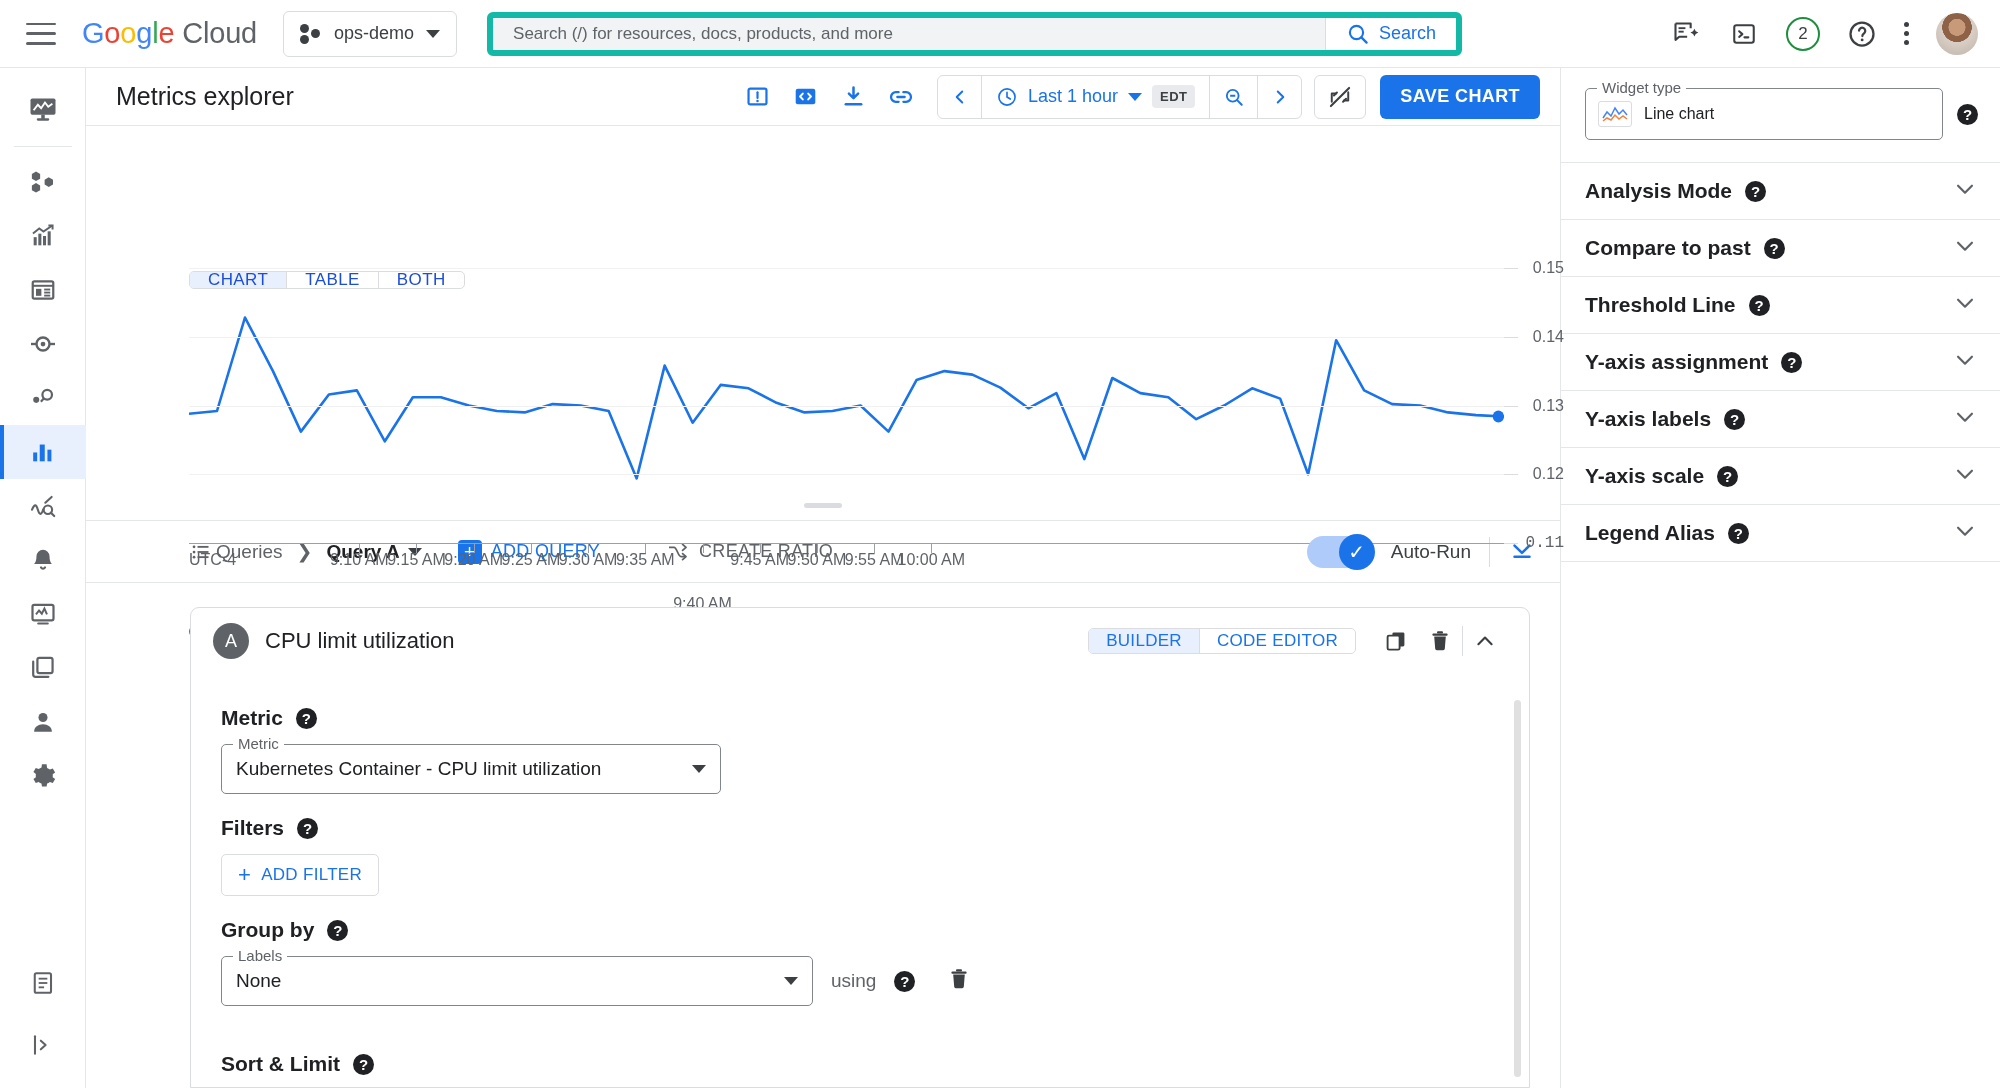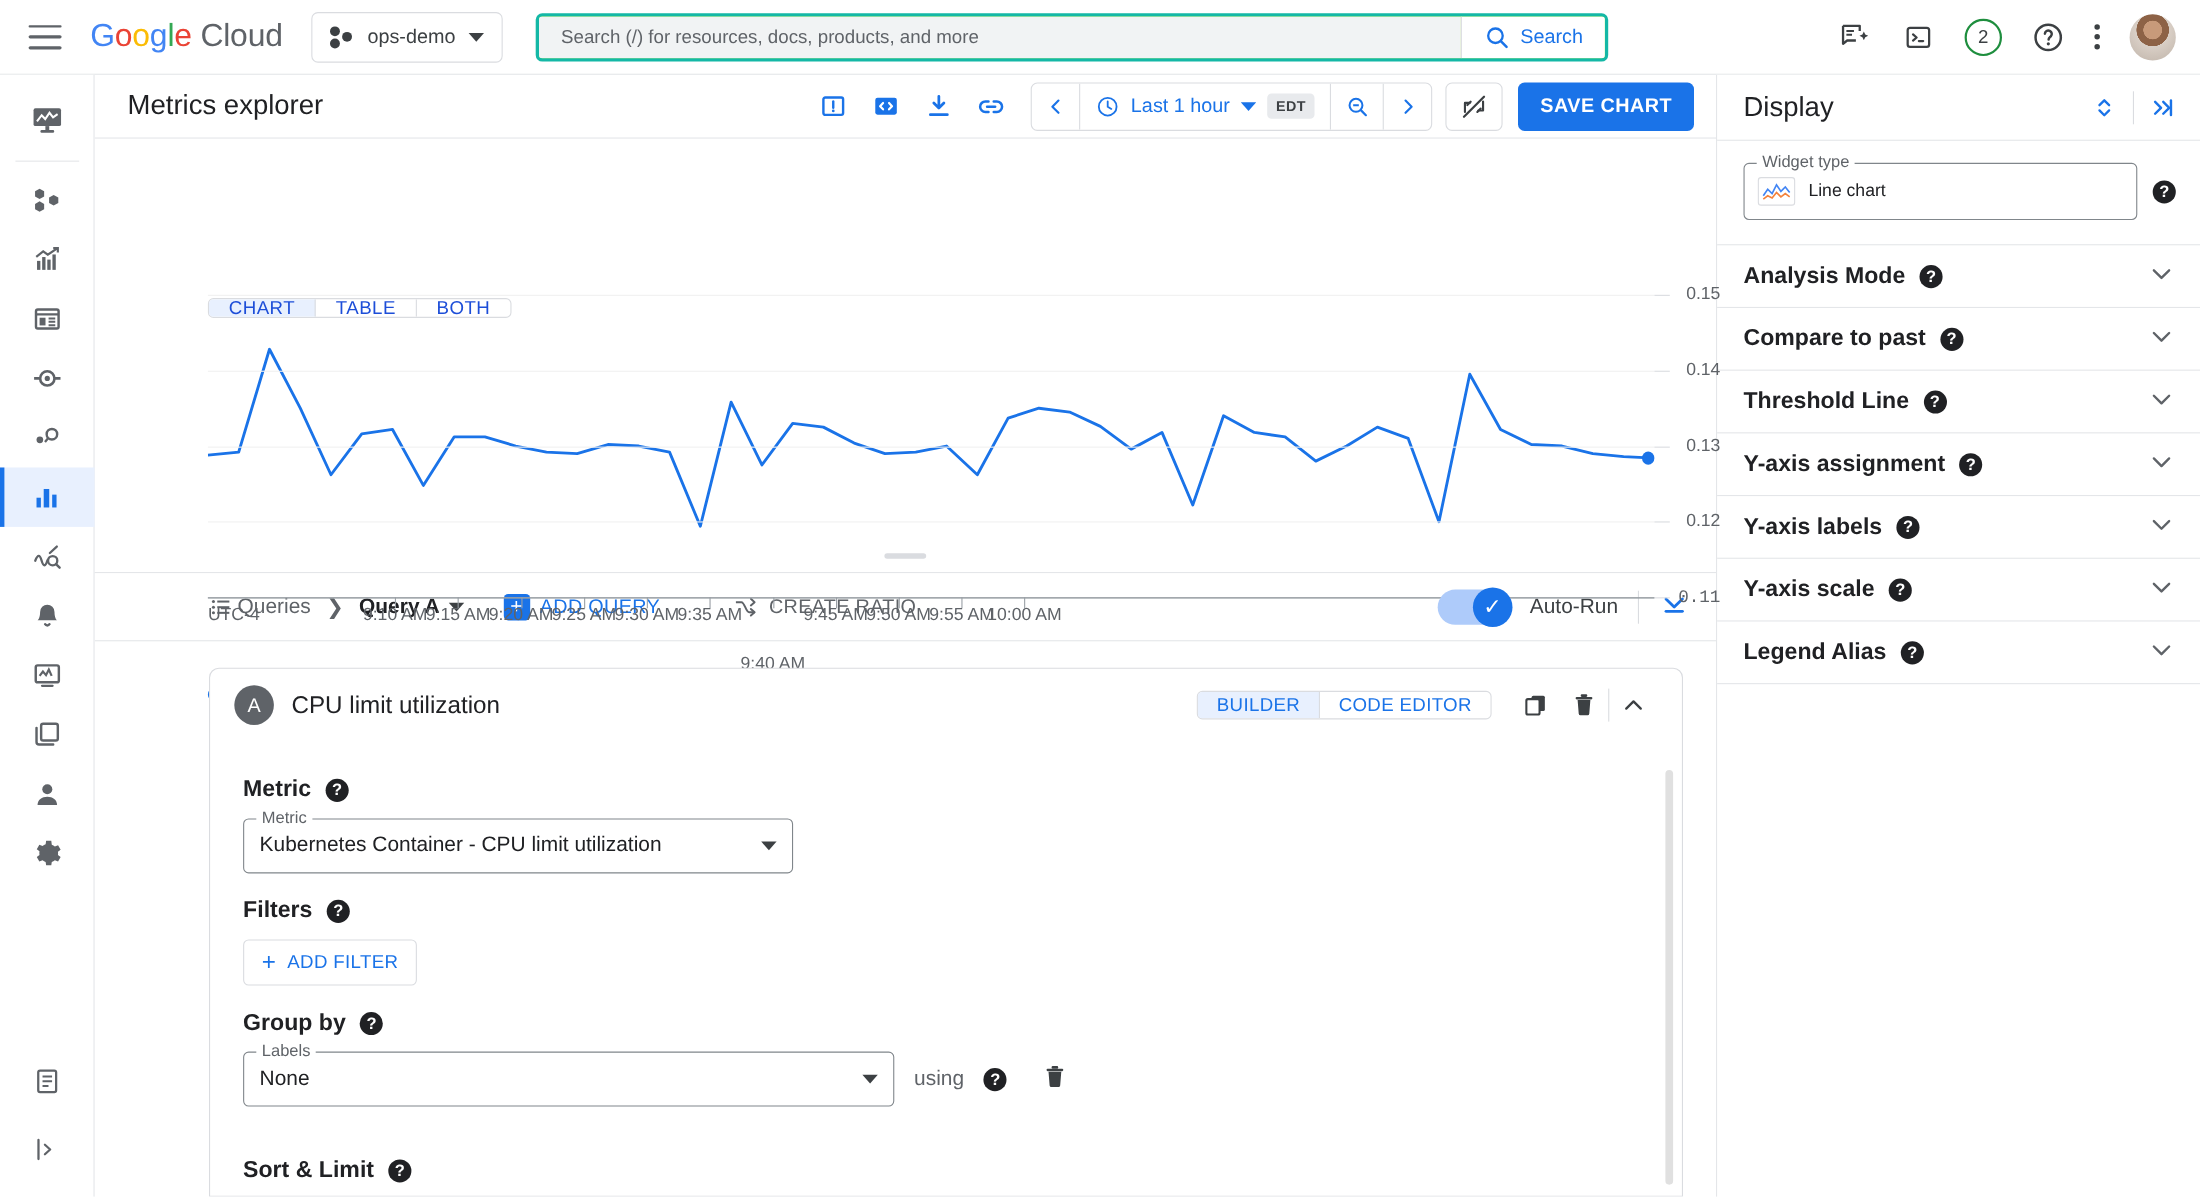--- a/index.html
+++ b/index.html
@@ -37,22 +37,22 @@
   }
   .proj-icon { width: 22px; height: 20px; position: relative; flex: 0 0 auto; }
   .proj-icon i { position: absolute; background: #3c4043; border-radius: 50%; display: block; }
   .proj-icon i:nth-child(1) { width: 9px; height: 9px; left: 0; top: 0; }
   .proj-icon i:nth-child(2) { width: 9px; height: 9px; left: 0; top: 11px; }
   .proj-icon i:nth-child(3) { width: 9px; height: 9px; left: 11px; top: 5px; }
   .caret { width: 0; height: 0; border-left: 7px solid transparent;
     border-right: 7px solid transparent; border-top: 8px solid #3c4043; }
 
   .searchwrap { flex: 0 0 auto; display: flex; align-items: center;
-    width: 975px; height: 44px; border: 3px solid #14b8a6; border-radius: 6px; overflow: hidden;
-    background: #bef264; }
+    width: 975px; height: 44px; border: 6px solid #14b8a6; border-radius: 6px; overflow: hidden;
+    background: #14532d; }
   .searchinput { flex: 1; height: 100%; border: none; outline: none; background: #f1f3f4;
     font-size: 17px; color: #3c4043; padding: 0 20px;
     font-family: "Liberation Sans", sans-serif; }
   .searchinput::placeholder { color: #5f6368; }
   .searchbtn { display: flex; align-items: center; gap: 9px; height: 100%;
     padding: 0 20px; background: #fff; border-left: 1px solid #dadce0; cursor: pointer;
     color: #1a73e8; font-size: 18px; white-space: nowrap; }
 
   .topicons { display: flex; align-items: center; gap: 26px; margin-left: auto; padding-left: 30px; }
   .ticon { width: 32px; height: 32px; display: flex; align-items: center; justify-content: center;
@@ -670,39 +670,20 @@
               <span class="helpicon">?</span>
             </div>
 
             <div class="scrollbar"></div>
           </div>
         </div>
       </div>
     </div>
 
     <div class="rightpanel">
-      <div class="rp-head">
-        <div class="rp-title">Display</div>
-        <div class="rp-head-actions">
-          <div class="rp-icon">
-            <svg width="24" height="24" viewBox="0 0 24 24">
-              <path d="M7.6 9.6L12 5.2l4.4 4.4" fill="none" stroke="#1a73e8" stroke-width="2.1" stroke-linecap="round" stroke-linejoin="round"></path>
-              <path d="M7.6 14.4L12 18.8l4.4-4.4" fill="none" stroke="#1a73e8" stroke-width="2.1" stroke-linecap="round" stroke-linejoin="round"></path>
-            </svg>
-          </div>
-          <span class="vsep"></span>
-          <div class="rp-icon">
-            <svg width="24" height="24" viewBox="0 0 24 24">
-              <path d="M5.2 6.6L10.6 12l-5.4 5.4" fill="none" stroke="#1a73e8" stroke-width="2.2" stroke-linecap="round" stroke-linejoin="round"></path>
-              <path d="M12.6 6.6L18 12l-5.4 5.4" fill="none" stroke="#1a73e8" stroke-width="2.2" stroke-linecap="round" stroke-linejoin="round"></path>
-              <line x1="19.6" y1="5.4" x2="19.6" y2="18.6" stroke="#1a73e8" stroke-width="2.2" stroke-linecap="round"></line>
-            </svg>
-          </div>
-        </div>
-      </div>
 
       <div class="rp-widget">
         <div class="wfield">
           <span class="flabel">Widget type</span>
           <span class="wthumb">
             <svg width="28" height="20" viewBox="0 0 28 20">
               <path d="M2 14l4-6 4 4 4-8 4 6 4-4 4 5" fill="none" stroke="#4285f4" stroke-width="1.5"></path>
               <path d="M2 17l4-3 4 2 4-5 4 4 4-3 4 3" fill="none" stroke="#f4823c" stroke-width="1.5"></path>
             </svg>
           </span>

